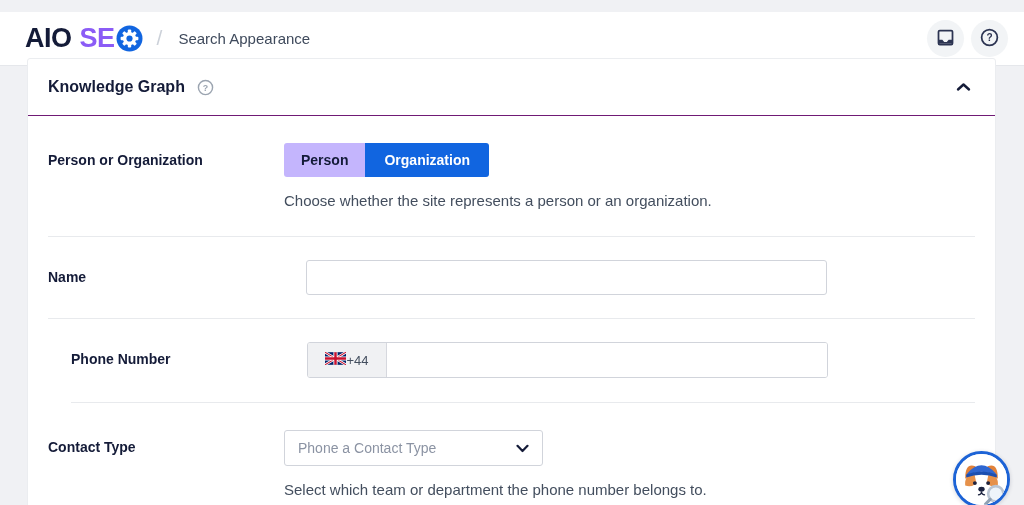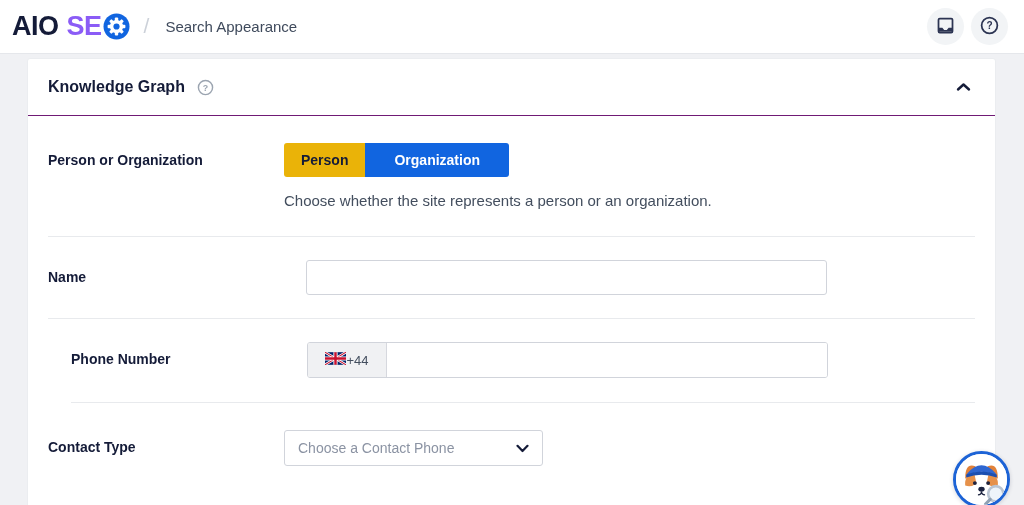--- a/index.html
+++ b/index.html
@@ -8,23 +8,23 @@
     font-family: "Liberation Sans", sans-serif;
     background: #f0f1f4;
     color: #141b38;
     overflow: hidden;
     position: relative;
   }
   .stage { position: absolute; inset: 0; width: 1024px; height: 505px; overflow: hidden; }
 
   
   .topbar {
-    position: absolute; left: 0; top: 0; width: 1024px; height: 54px;
+    position: absolute; left: 0; top: 12px; width: 1024px; height: 54px;
     background: #ffffff; border-bottom: 1px solid #e5e7eb;
-    display: flex; align-items: center; padding: 0 16px 0 12px;
+    display: flex; align-items: center; padding: 0 16px 0 25px;
   }
   .logo { display: flex; align-items: center; font-size: 27px; font-weight: 800; letter-spacing: -0.5px; line-height: 1; }
   .logo .aio { color: #141b38; }
   .logo .se { color: #8b5cf6; margin-left: 8px; }
   .logo svg { margin-left: 1px; display: block; }
   .crumb-sep { margin: 0 16px 0 14px; color: #ccd1d9; font-size: 21px; font-weight: 300; transform: translateY(-1px); }
   .crumb { font-size: 15px; color: #3f4a5c; }
   .topbar-spacer { flex: 1; }
   .icon-btn {
     width: 37px; height: 37px; border-radius: 50%;
@@ -62,26 +62,26 @@
   .row-3 { padding: 23px 0 24px; margin-left: 23px; }
   .row-4 { padding: 27px 0 18px; }
 
   .description { font-size: 15px; color: #434e5e; margin-top: 15px; }
 
   
   .toggle-group { display: inline-flex; }
   .toggle-btn {
     height: 34px; padding: 4px 17px; font-size: 14px; font-weight: 600;
     border: none; cursor: pointer; font-family: inherit;
-    background: #eab308; color: #141b38;
+    background: #c4b5fd; color: #141b38;
   }
   .toggle-btn.first { border-radius: 3px 0 0 3px; }
   .toggle-btn.active {
     background: #1165e0; color: #ffffff; font-weight: 700;
-    border-radius: 0 3px 3px 0; padding: 0 29px;
+    border-radius: 0 3px 3px 0; padding: 0 19px;
   }
 
   
   .text-input {
     width: 521px; height: 35px;
     border: 1px solid #d1d4db; border-radius: 3px;
     font-size: 14px; font-family: inherit; color: #141b38;
     padding: 0 10px; outline: none; background: #fff;
   }
   .phone-wrap {
@@ -214,27 +214,28 @@
             </div>
             <input class="phone-input" type="text" value="" style="">
           </div>
         </div>
       </div>
 
       <div class="row row-4 last">
         <div class="row-label">Contact Type</div>
         <div>
           <div class="select">
-            <span class="select-placeholder">Choose a Contact Phone</span>
+            <span class="select-placeholder">Phone a Contact Type</span>
             <span>
               <svg width="13" height="9" viewBox="0 0 13 9" fill="none" stroke="#141b38" stroke-width="2.2" stroke-linecap="round" stroke-linejoin="round">
                 <polyline points="1.5,1.8 6.5,7 11.5,1.8"></polyline>
               </svg>
             </span>
           </div>
+          <div class="description">Select which team or department the phone number belongs to.</div>
         </div>
       </div>
     </div>
   </div>
 
   <button class="mascot">
     <span>
       <svg viewBox="0 0 50 50">
         <rect width="50" height="50" fill="#ffffff"></rect>
 

